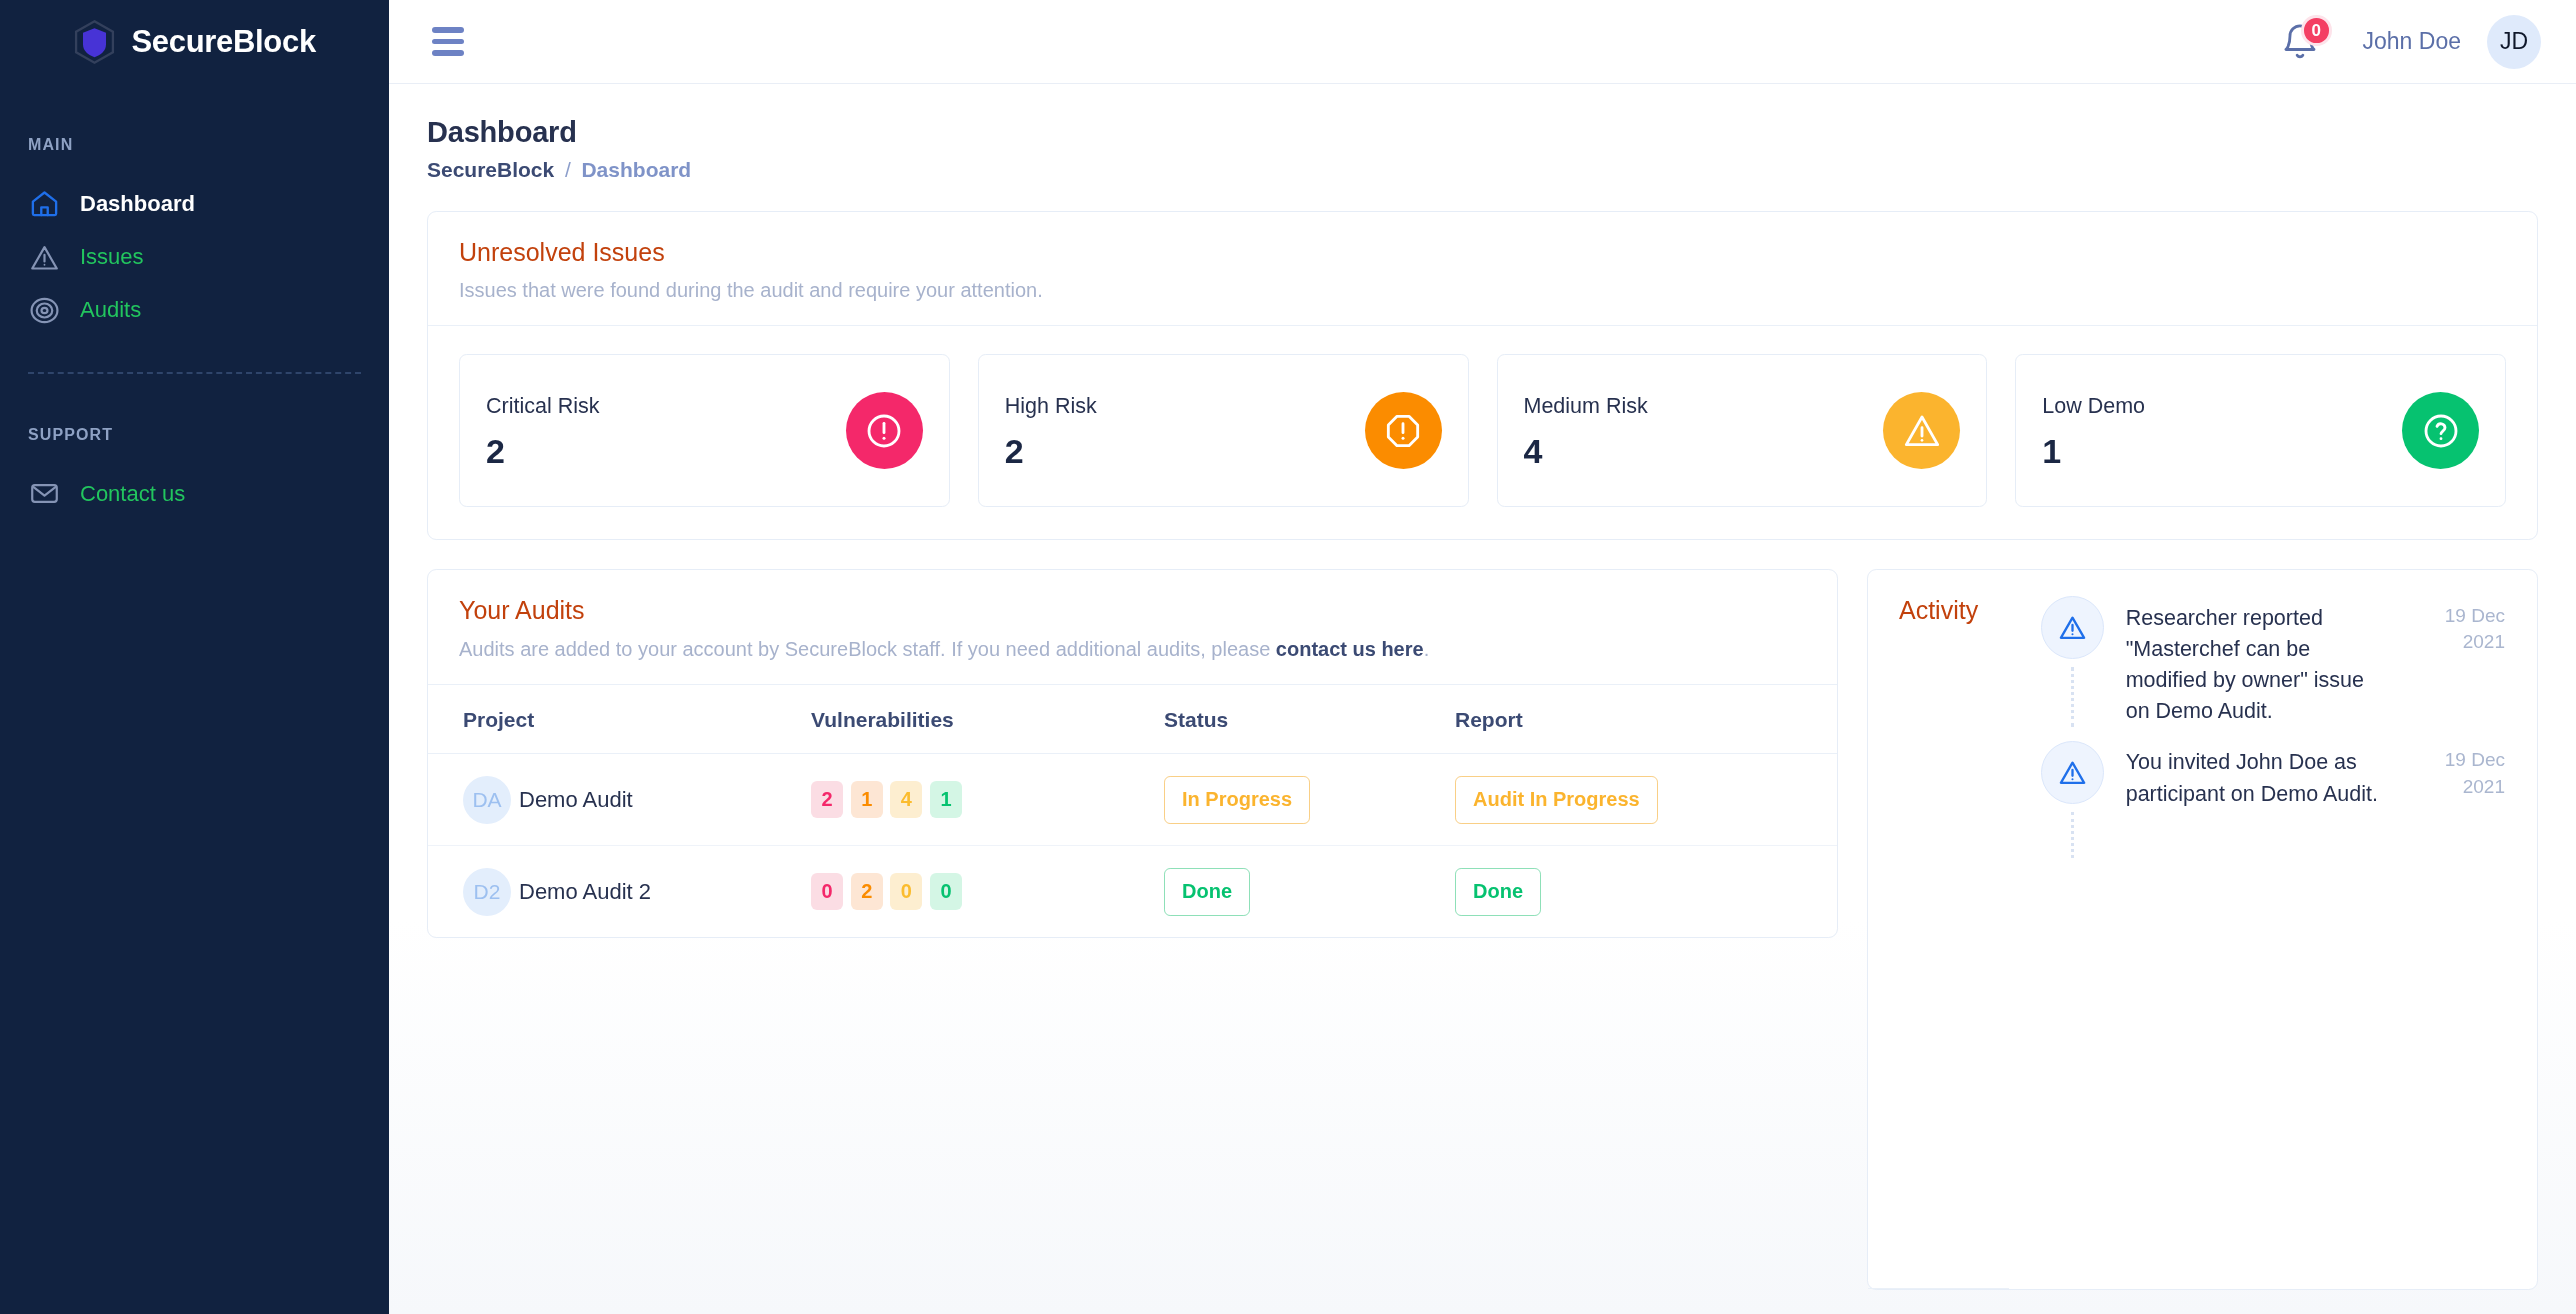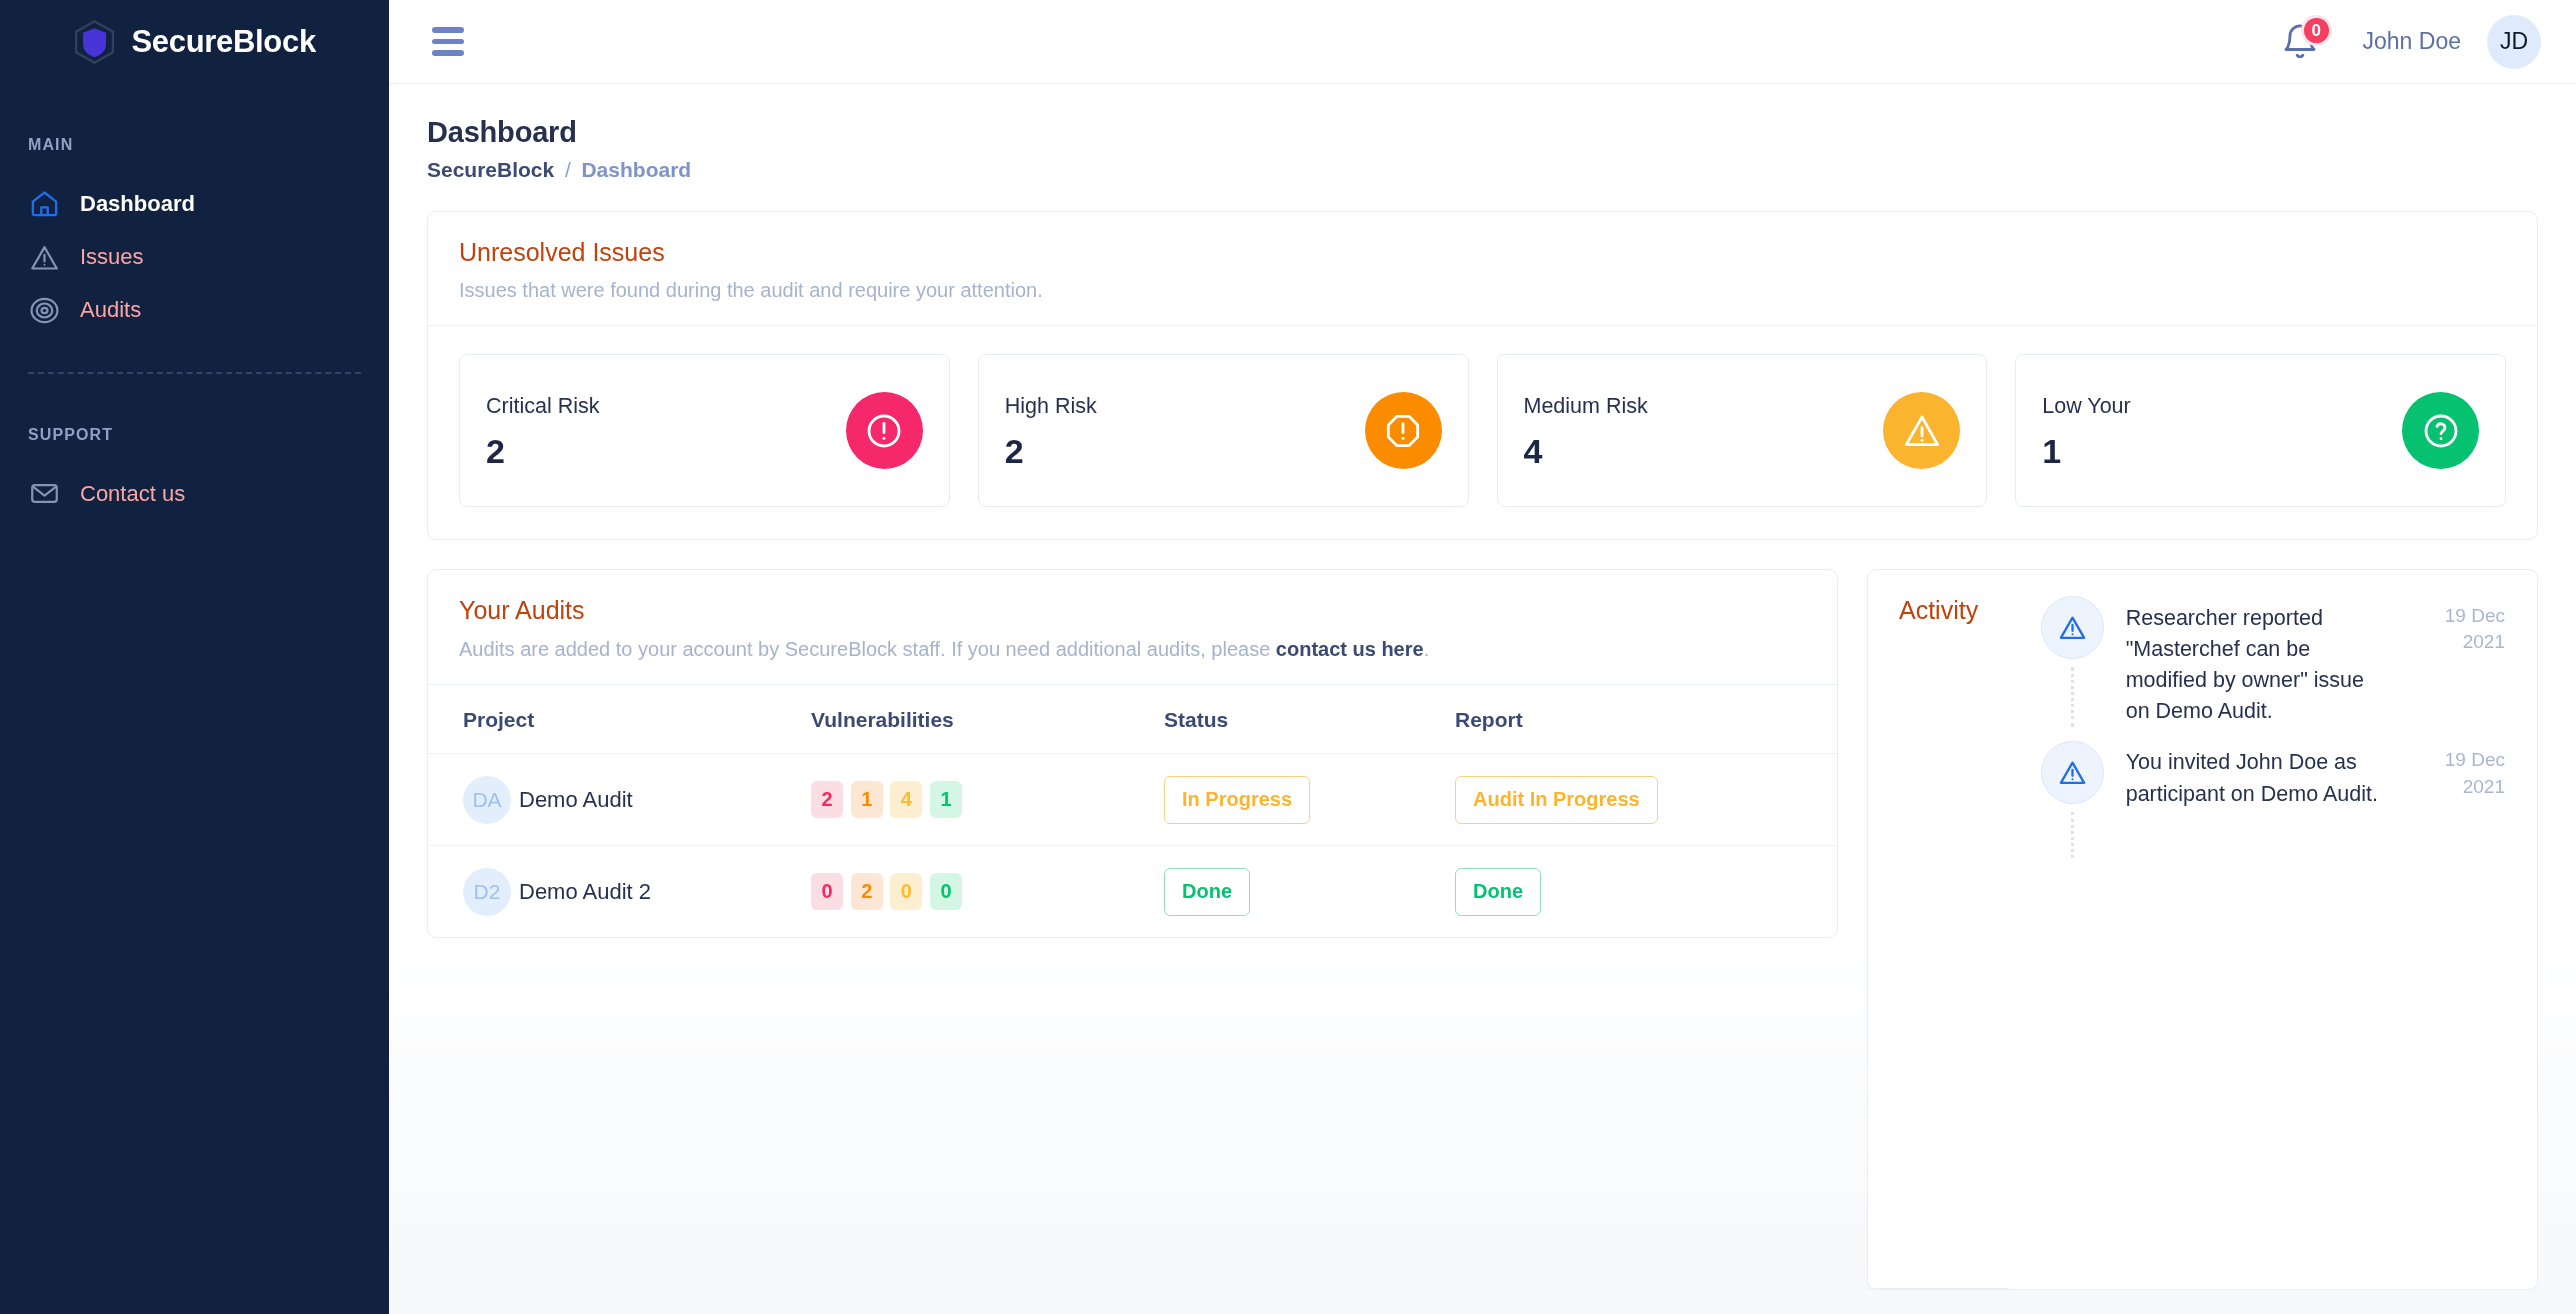--- a/index.html
+++ b/index.html
@@ -29,21 +29,21 @@
   }
   .nav-section-label {
     color: #8fa2c4; font-size: 16px; font-weight: 700;
     letter-spacing: 1.1px; padding: 0 28px; margin-top: 52px; margin-bottom: 23px;
   }
   .nav-item {
     display: flex; align-items: center; gap: 20px;
     padding: 10.7px 28px; cursor: pointer;
   }
   .nav-item .nav-icon { width: 32px; height: 32px; display:flex; align-items:center; justify-content:center; flex: 0 0 32px;}
-  .nav-label { font-size: 22px; color: #fca5a5; font-weight: 400; }
+  .nav-label { font-size: 22px; color: #22c55e; font-weight: 400; }
   .nav-item.active .nav-label { color: #ffffff; font-weight: 700; }
   .dash-sep {
     margin: 35px 28px 0 28px;
     border-top: 2.3px dashed #2f456b;
     height: 0;
   }
 
   
   .main {
     flex: 1; height: 1314px; display: flex; flex-direction: column;
@@ -304,21 +304,21 @@
               <svg width="40" height="40" viewBox="0 0 24 24" fill="none" stroke="#ffffff" stroke-width="1.7" stroke-linecap="round" stroke-linejoin="round">
                 <path d="M12 3.6 L21.4 20.2 H2.6 Z"></path>
                 <line x1="12" y1="10" x2="12" y2="15"></line>
                 <circle cx="12" cy="17.6" r="0.8" fill="#ffffff" stroke="none"></circle>
               </svg>
             </div>
           </div>
 
           <div class="risk-tile">
             <div class="risk-left">
-              <div class="risk-label">Low Your</div>
+              <div class="risk-label">Low Demo</div>
               <div class="risk-value">1</div>
             </div>
             <div class="risk-badge" style="background:#06c270">
               <svg width="40" height="40" viewBox="0 0 24 24" fill="none" stroke="#ffffff" stroke-width="1.7" stroke-linecap="round">
                 <circle cx="12" cy="12" r="9"></circle>
                 <path d="M9.6 9.2 a2.5 2.5 0 0 1 4.8 0.9 c0 1.7-2.4 2.1-2.4 3.5"></path>
                 <circle cx="12" cy="16.6" r="0.85" fill="#ffffff" stroke="none"></circle>
               </svg>
             </div>
           </div>

